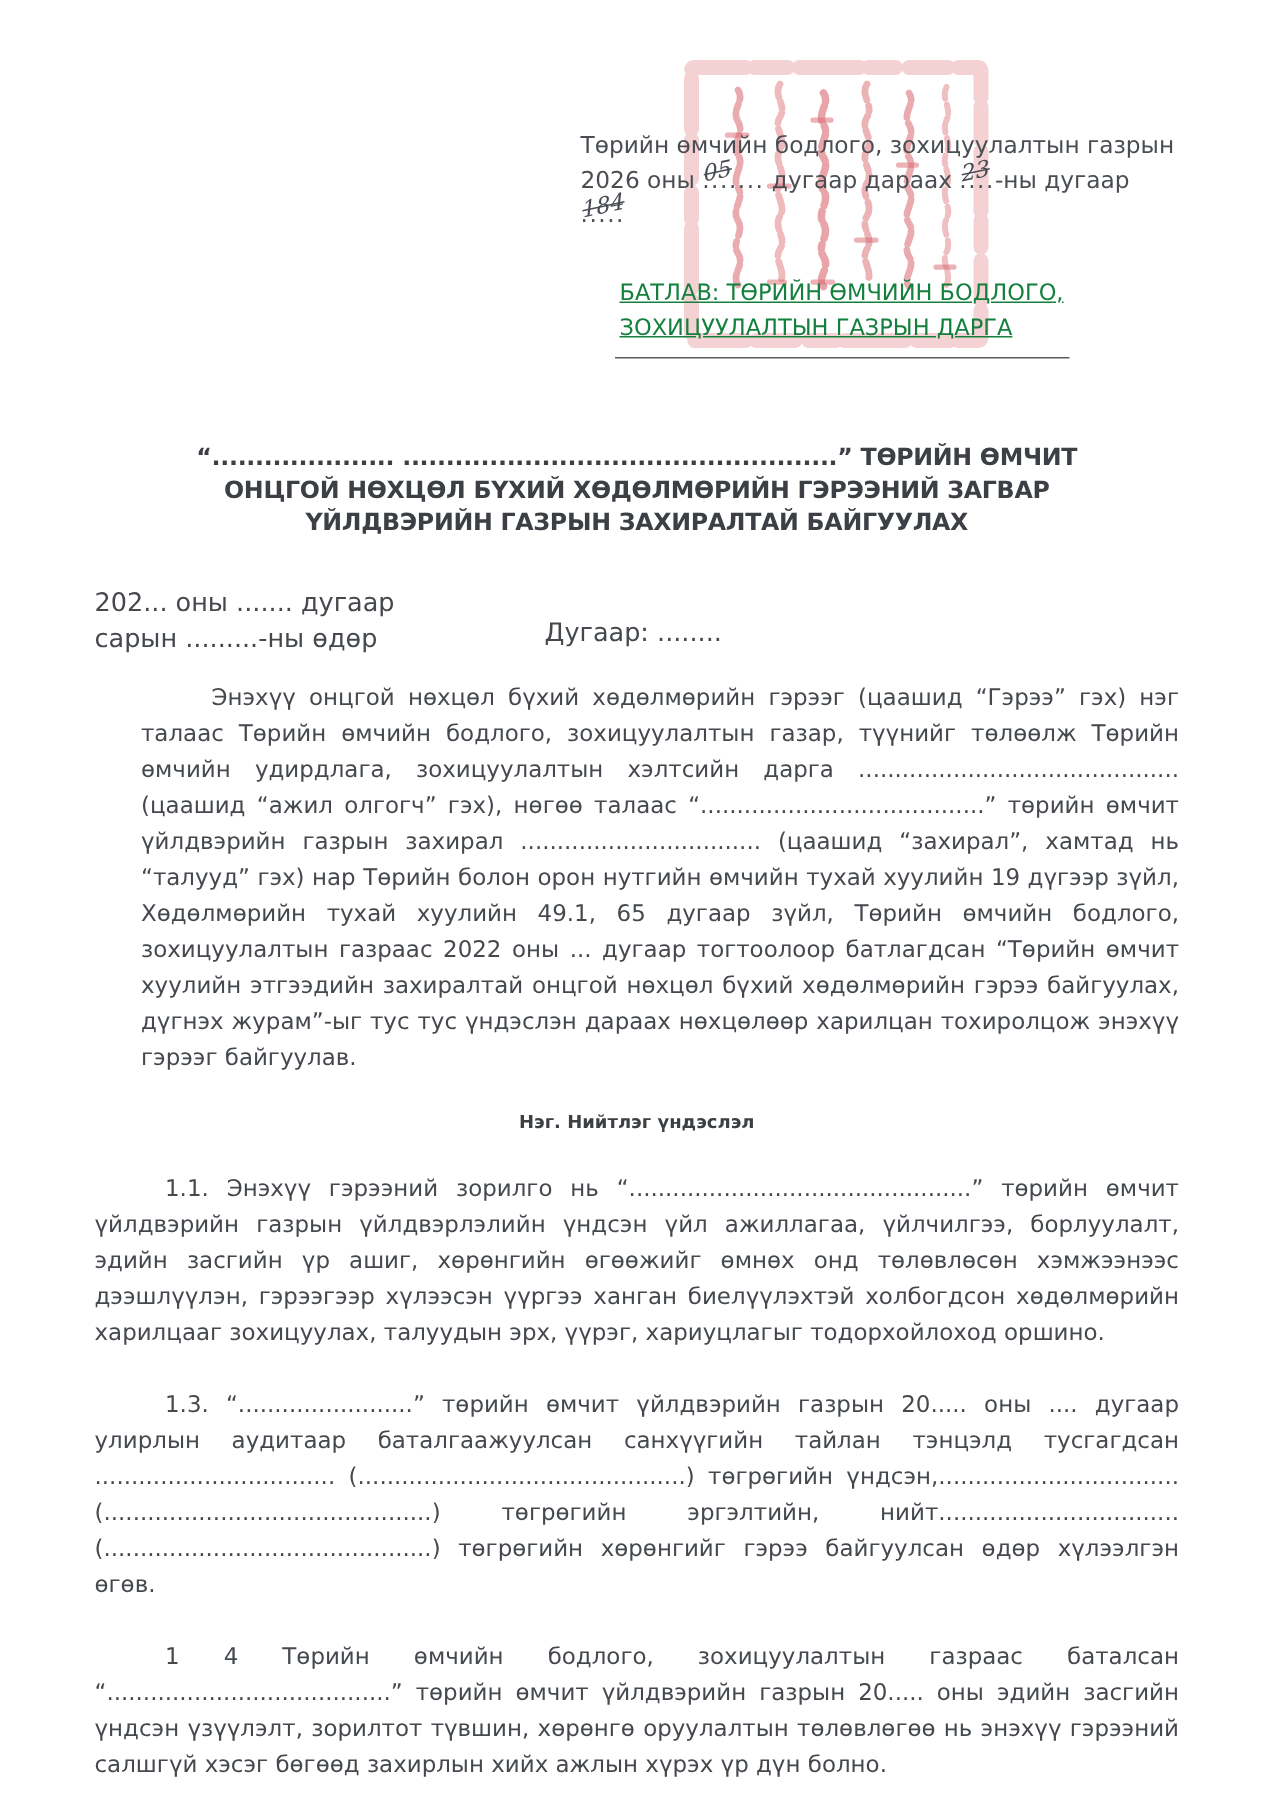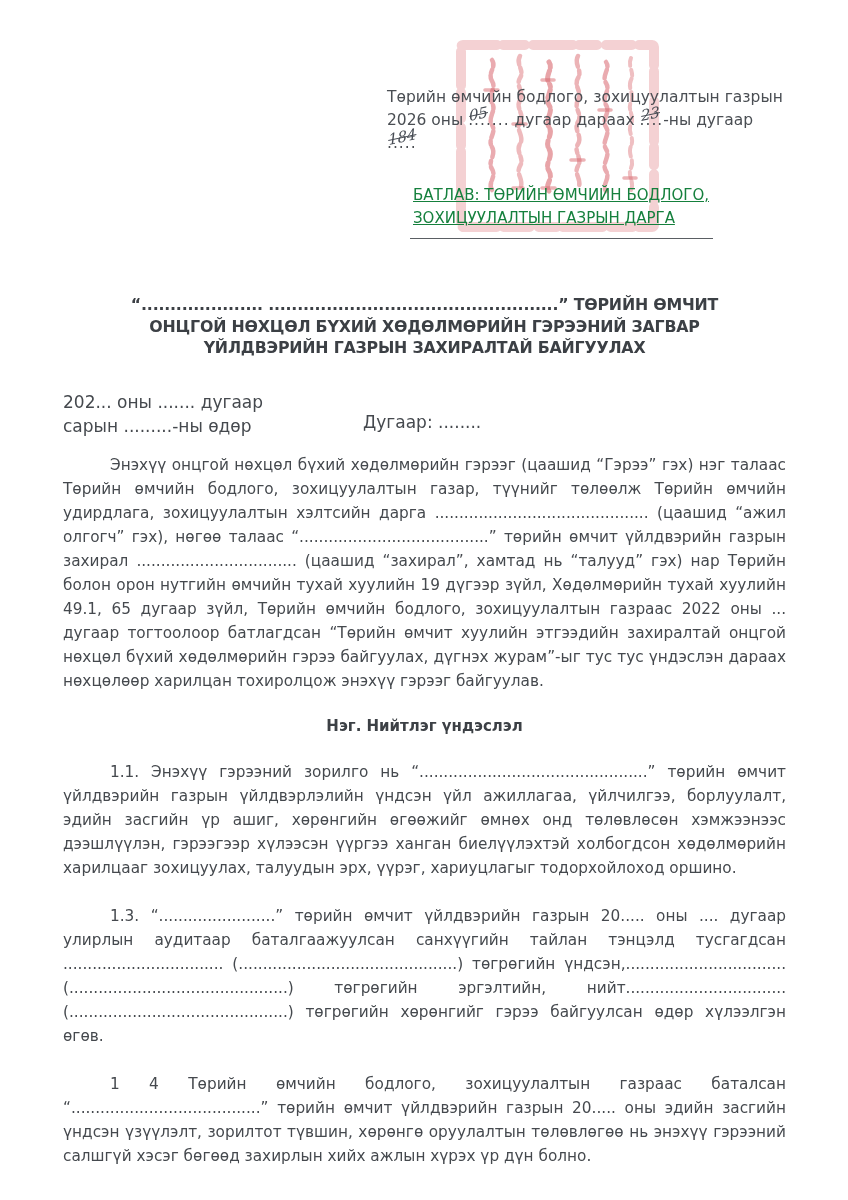--- a/index.html
+++ b/index.html
@@ -50,23 +50,23 @@
   }
   .meta-row{position:relative;height:50px;margin-top:31px;font-size:17px;line-height:24px;}
   .meta-left{position:absolute;left:0;top:0;width:240px;white-space:pre-line;}
   .meta-center{position:absolute;left:300px;top:0;margin-top:20px;}
   .meta-right{position:absolute;left:568px;top:0;width:140px;text-align:center;white-space:pre-line;}
 
   .para{
     font-size:15.3px;line-height:24px;text-align:justify;text-indent:47px;
     color:#45494e;margin:0 0 24px 0;
   }
-  .para.first{margin-top:13px;}
+  .para.first{margin-top:13px;margin-left:31px;}
   .section-heading{
-    text-align:center;font-weight:bold;font-size:15px;color:#3c4045;
+    text-align:center;font-weight:bold;font-size:12px;color:#3c4045;
     margin:0 0 25px 0;text-indent:0;
   }
 </style>
 </head>
 <body>
 
 <div class="page">
 
   <div class="stamp">
     <svg width="212" height="198" viewBox="0 0 212 198" xmlns="http://www.w3.org/2000/svg">

